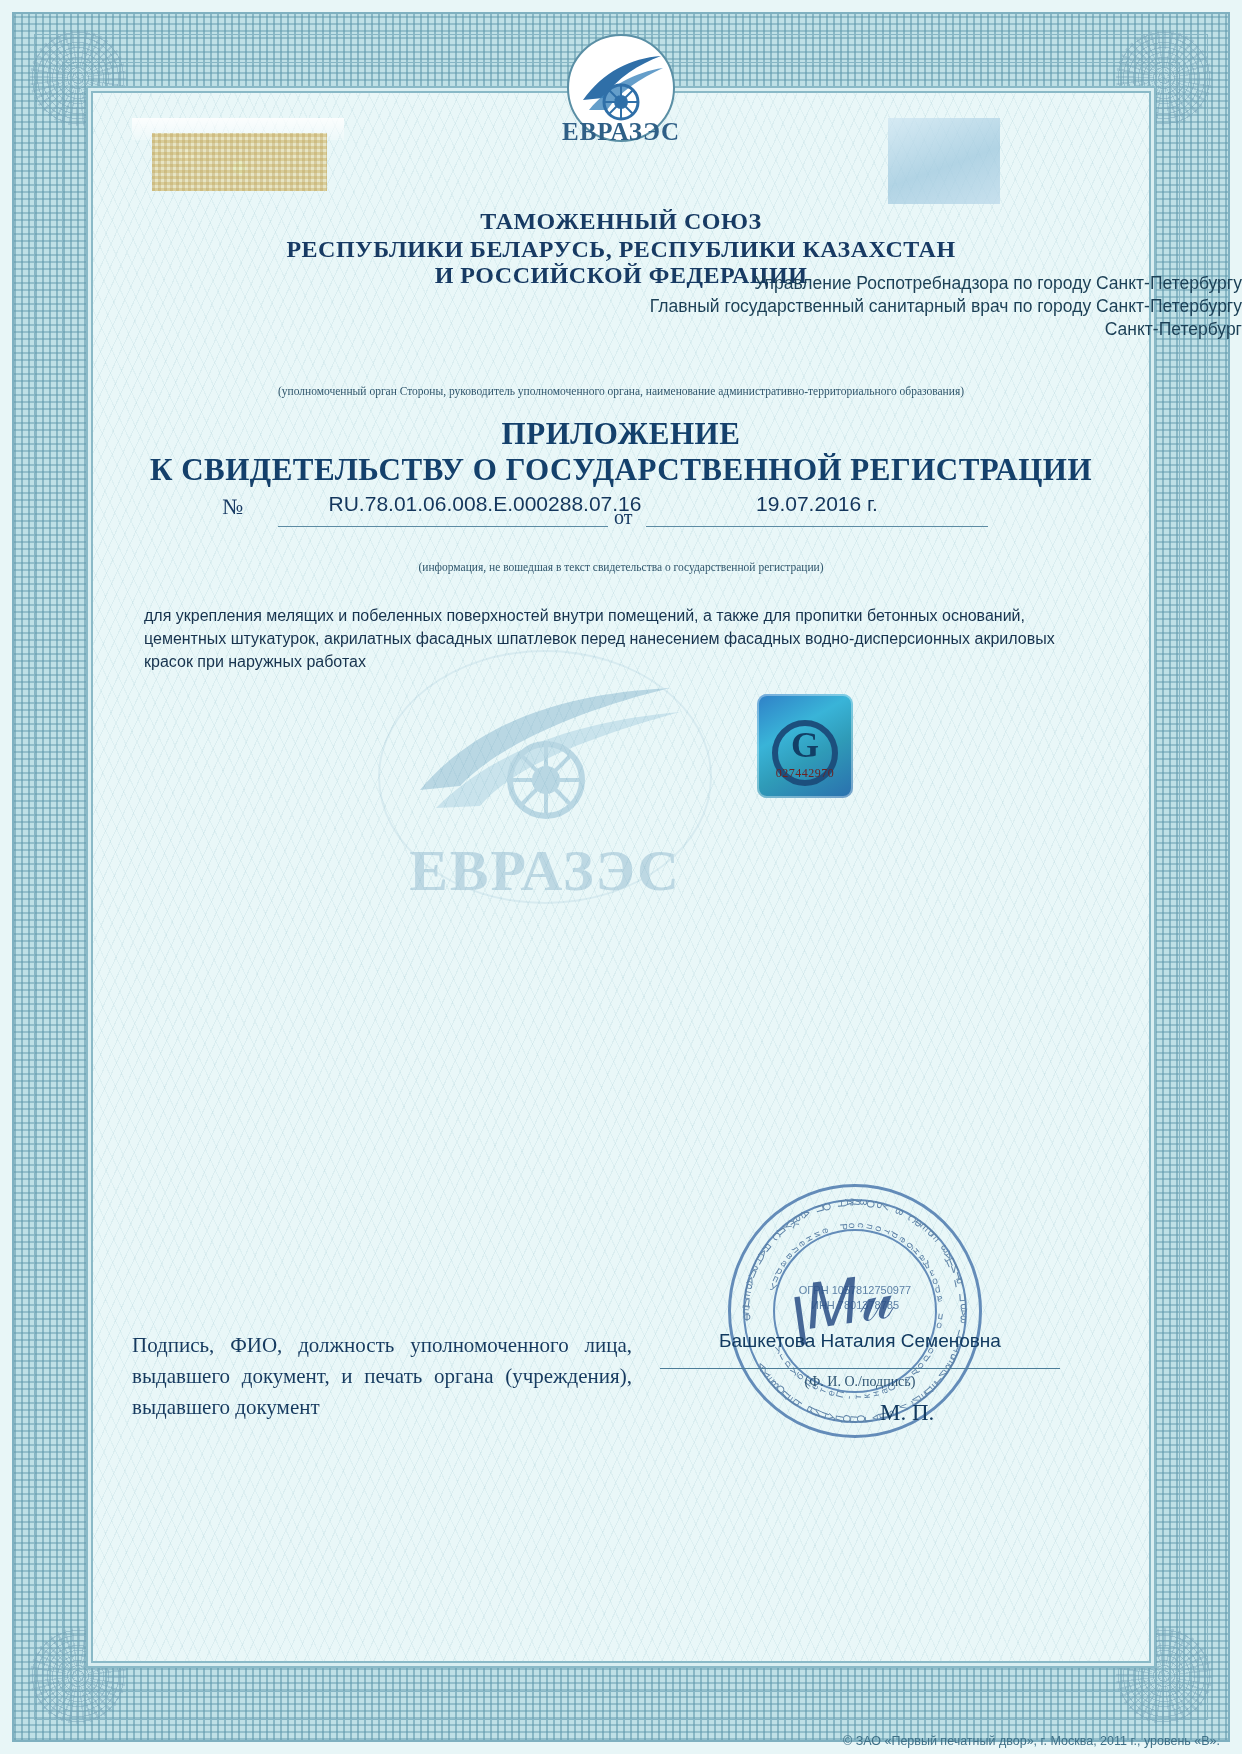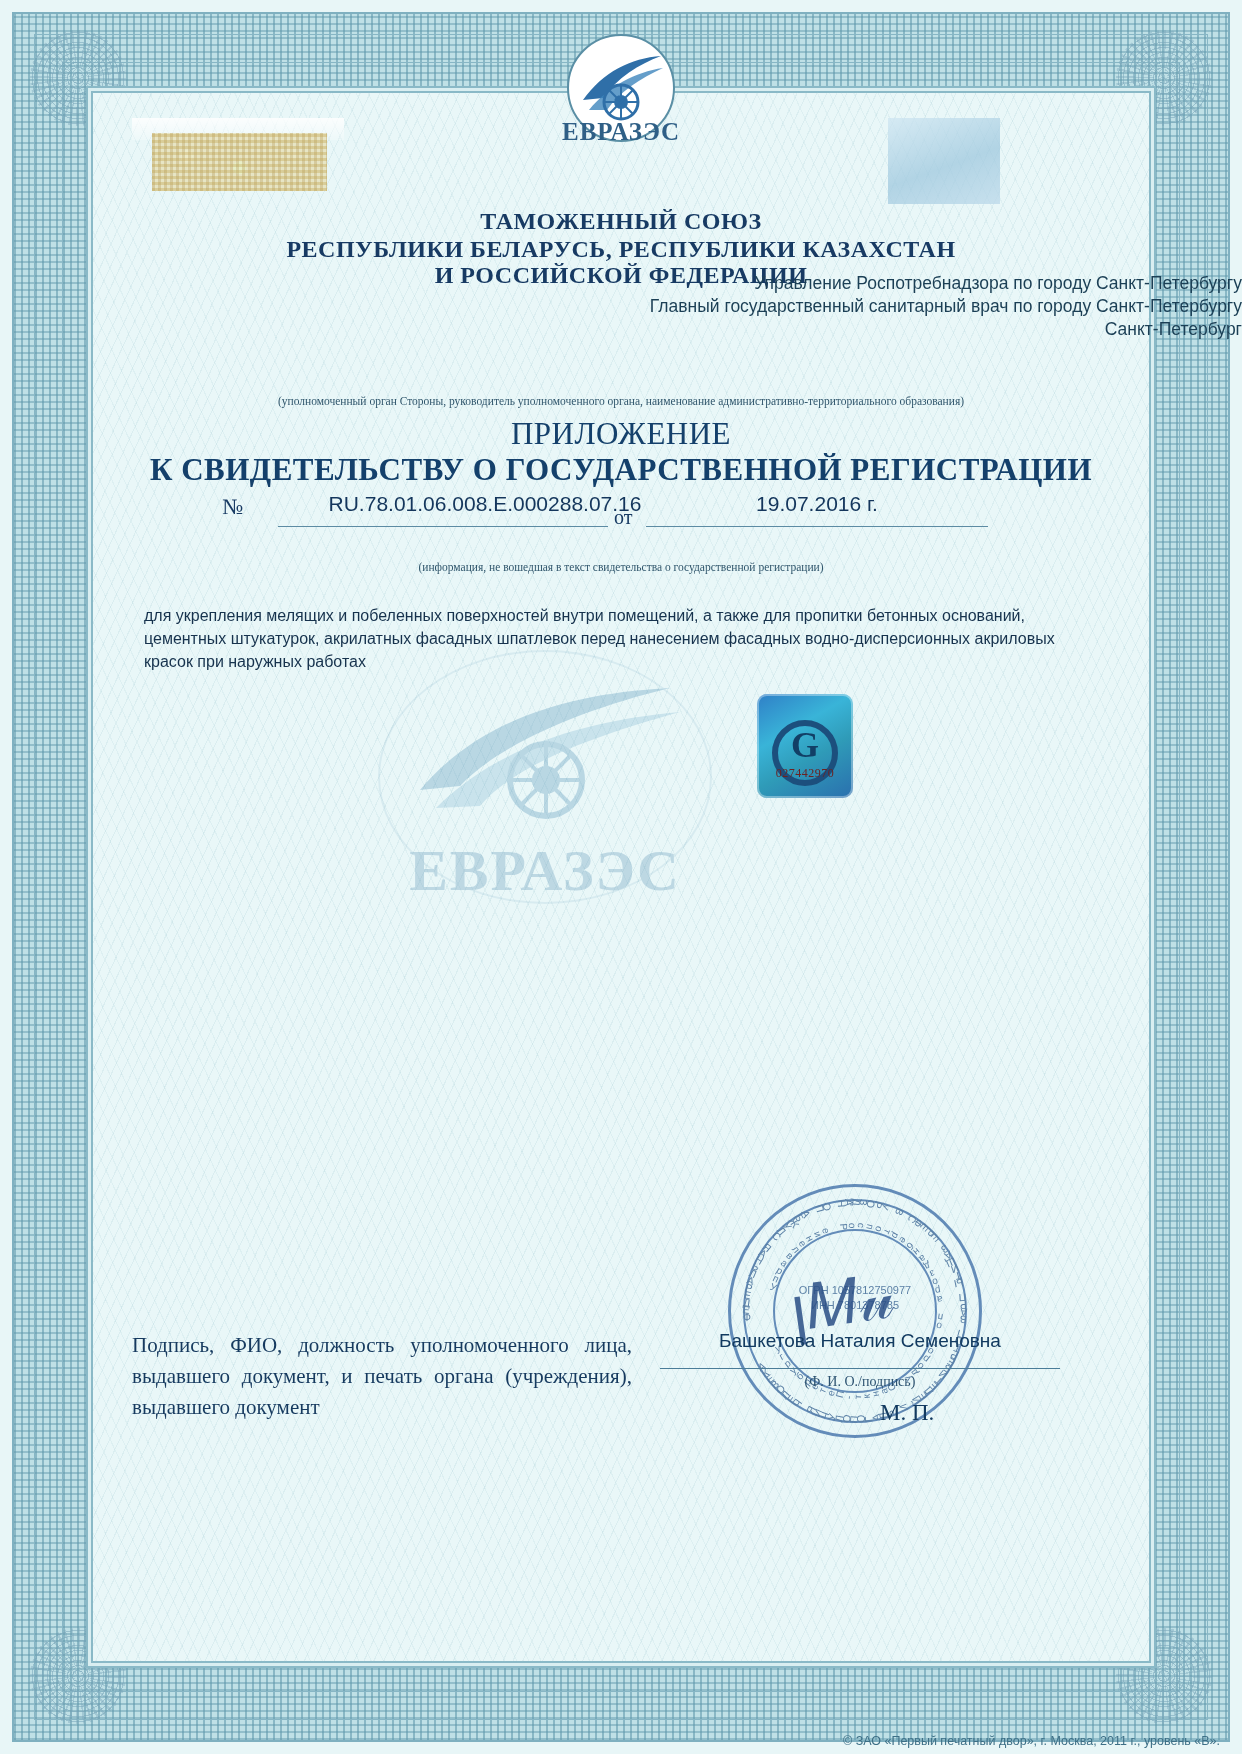--- a/index.html
+++ b/index.html
@@ -161,30 +161,30 @@
   .org-2 { top: 296px; }
   .org-3 { top: 319px; }
 
   .hint {
     position: absolute;
     left: 0; right: 0;
     text-align: center;
     font-size: 11.5px;
     color: #30566c;
   }
-  .hint-1 { top: 385px; margin-top: 10px; }
+  .hint-1 { top: 385px; }
   .hint-2 { top: 561px; }
 
   .title-1 {
     position: absolute;
     left: 0; right: 0;
     top: 416px;
     text-align: center;
     font-size: 31px;
-    font-weight: normal;
+    font-weight: bold;
     color: #14406b;
     letter-spacing: .5px;
   }
   .title-2 {
     position: absolute;
     left: 0; right: 0;
     top: 452px;
     text-align: center;
     font-size: 31px;
     font-weight: bold;

